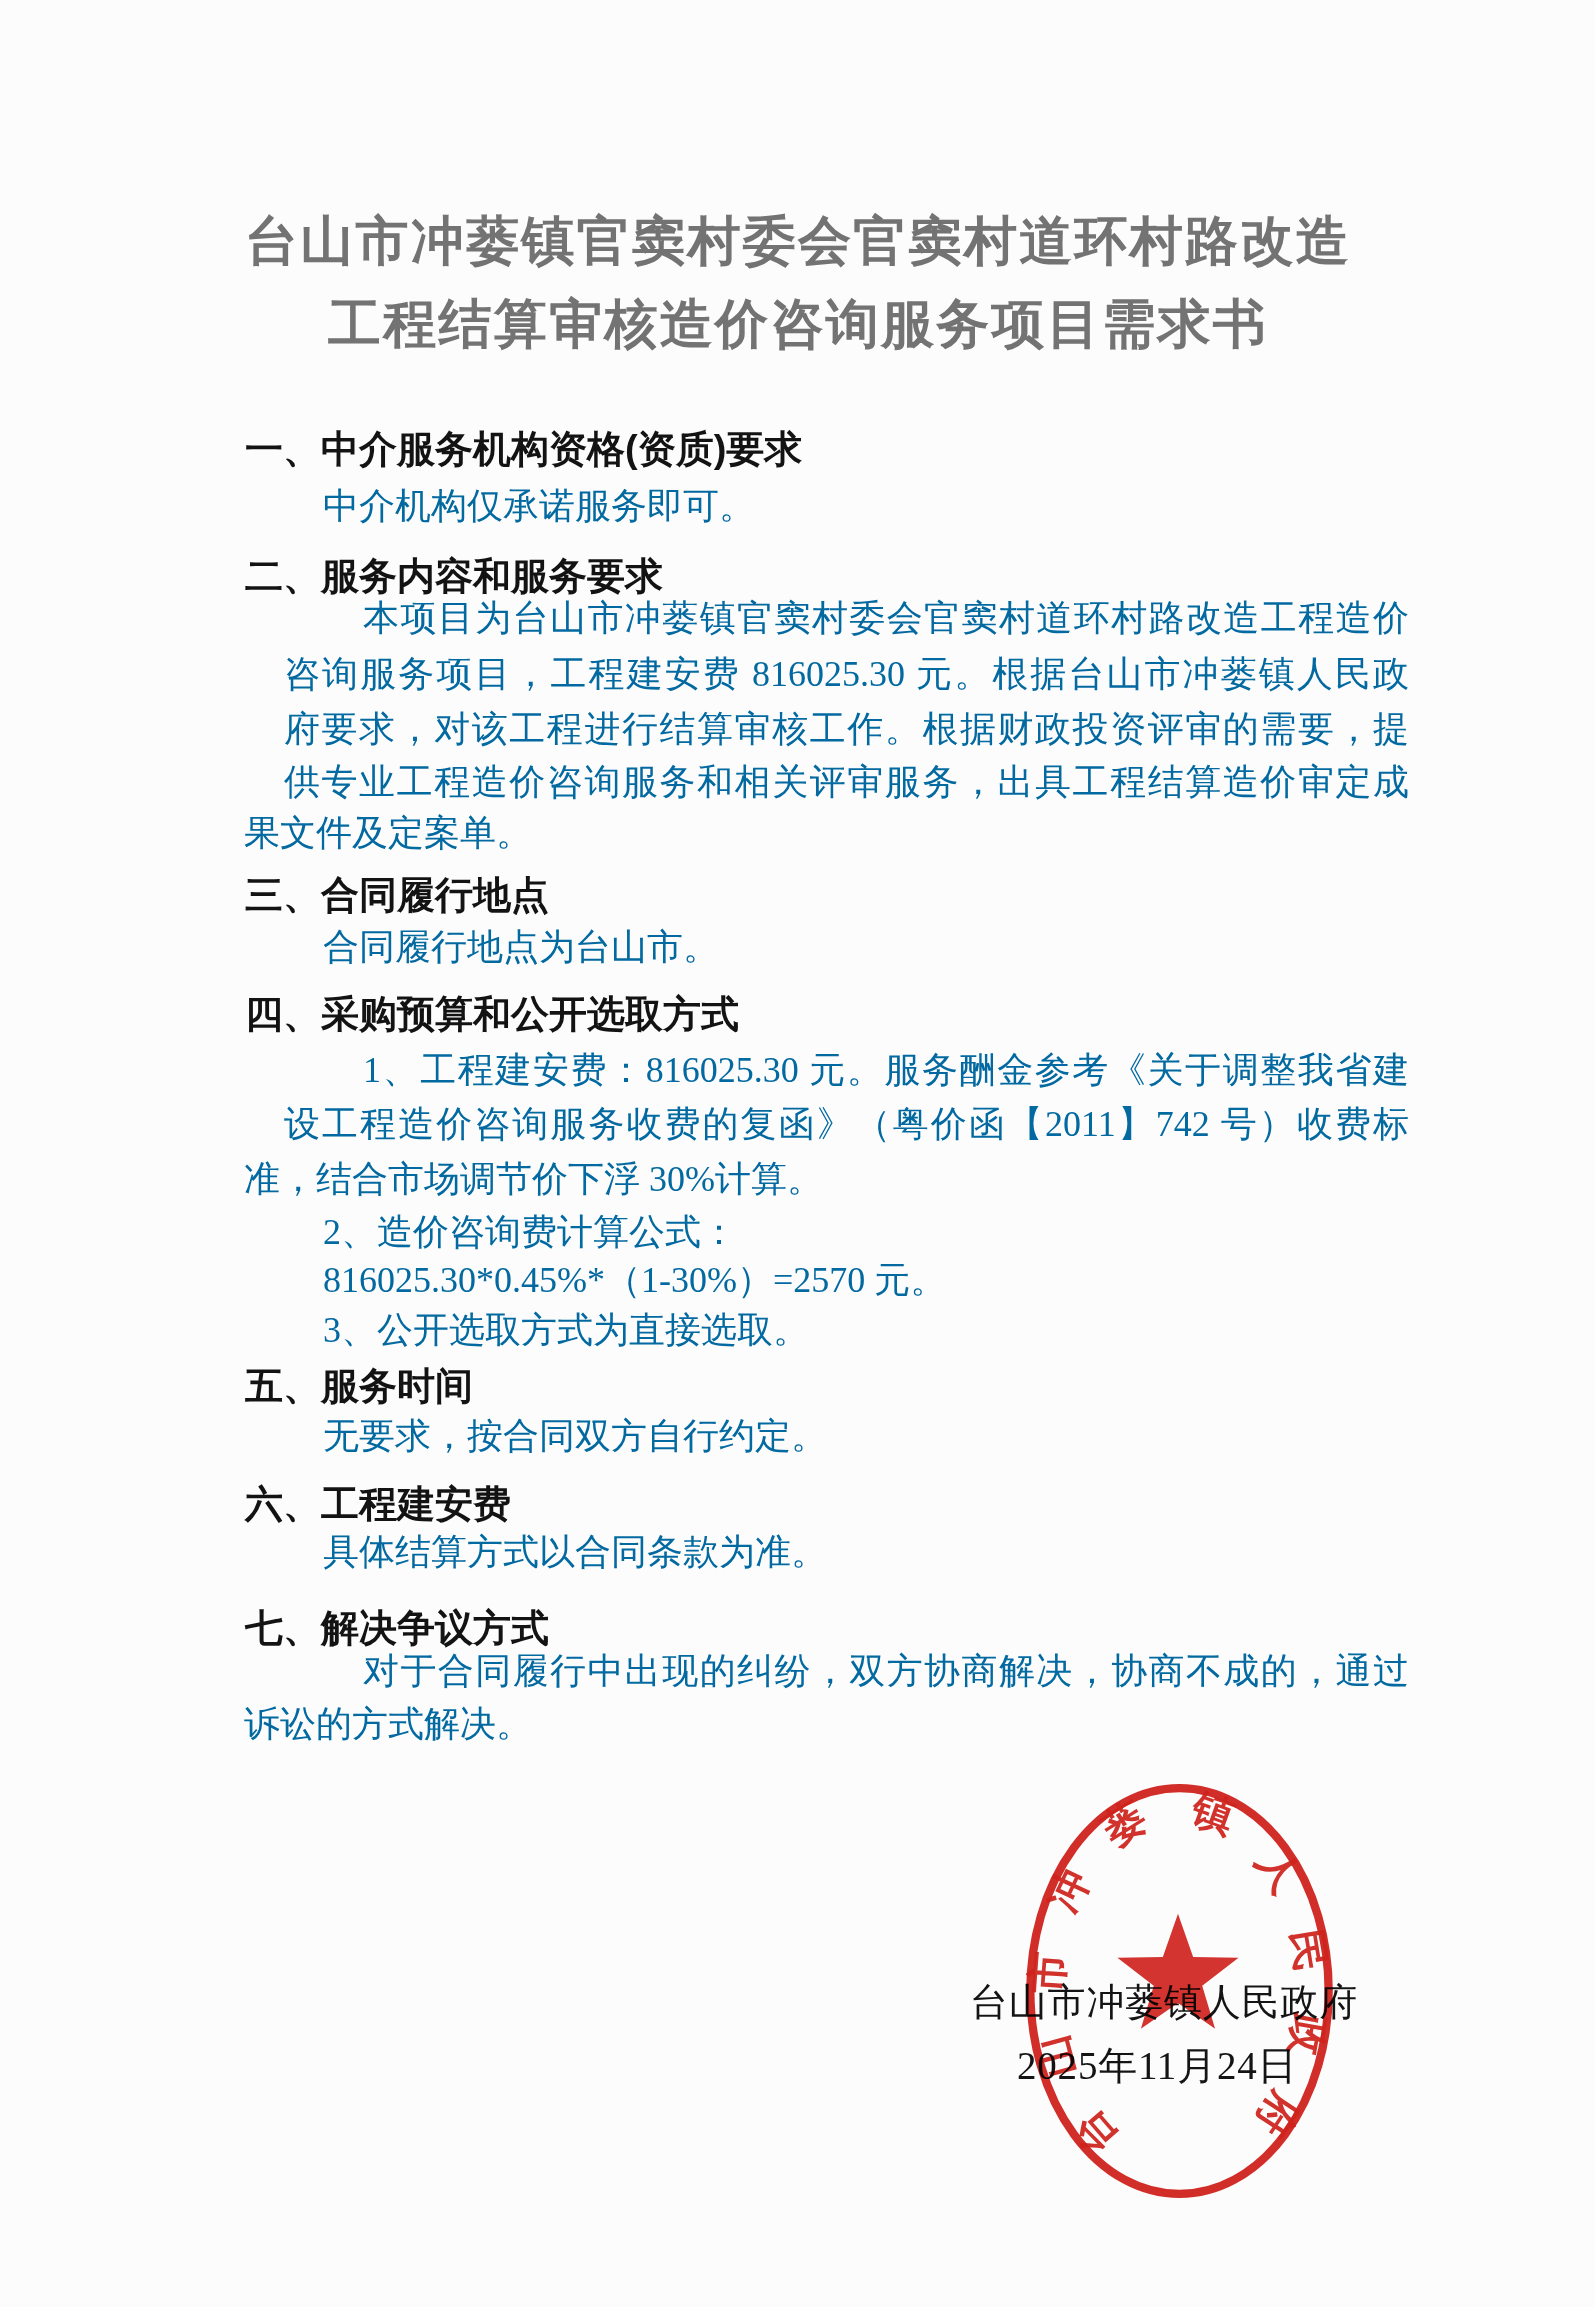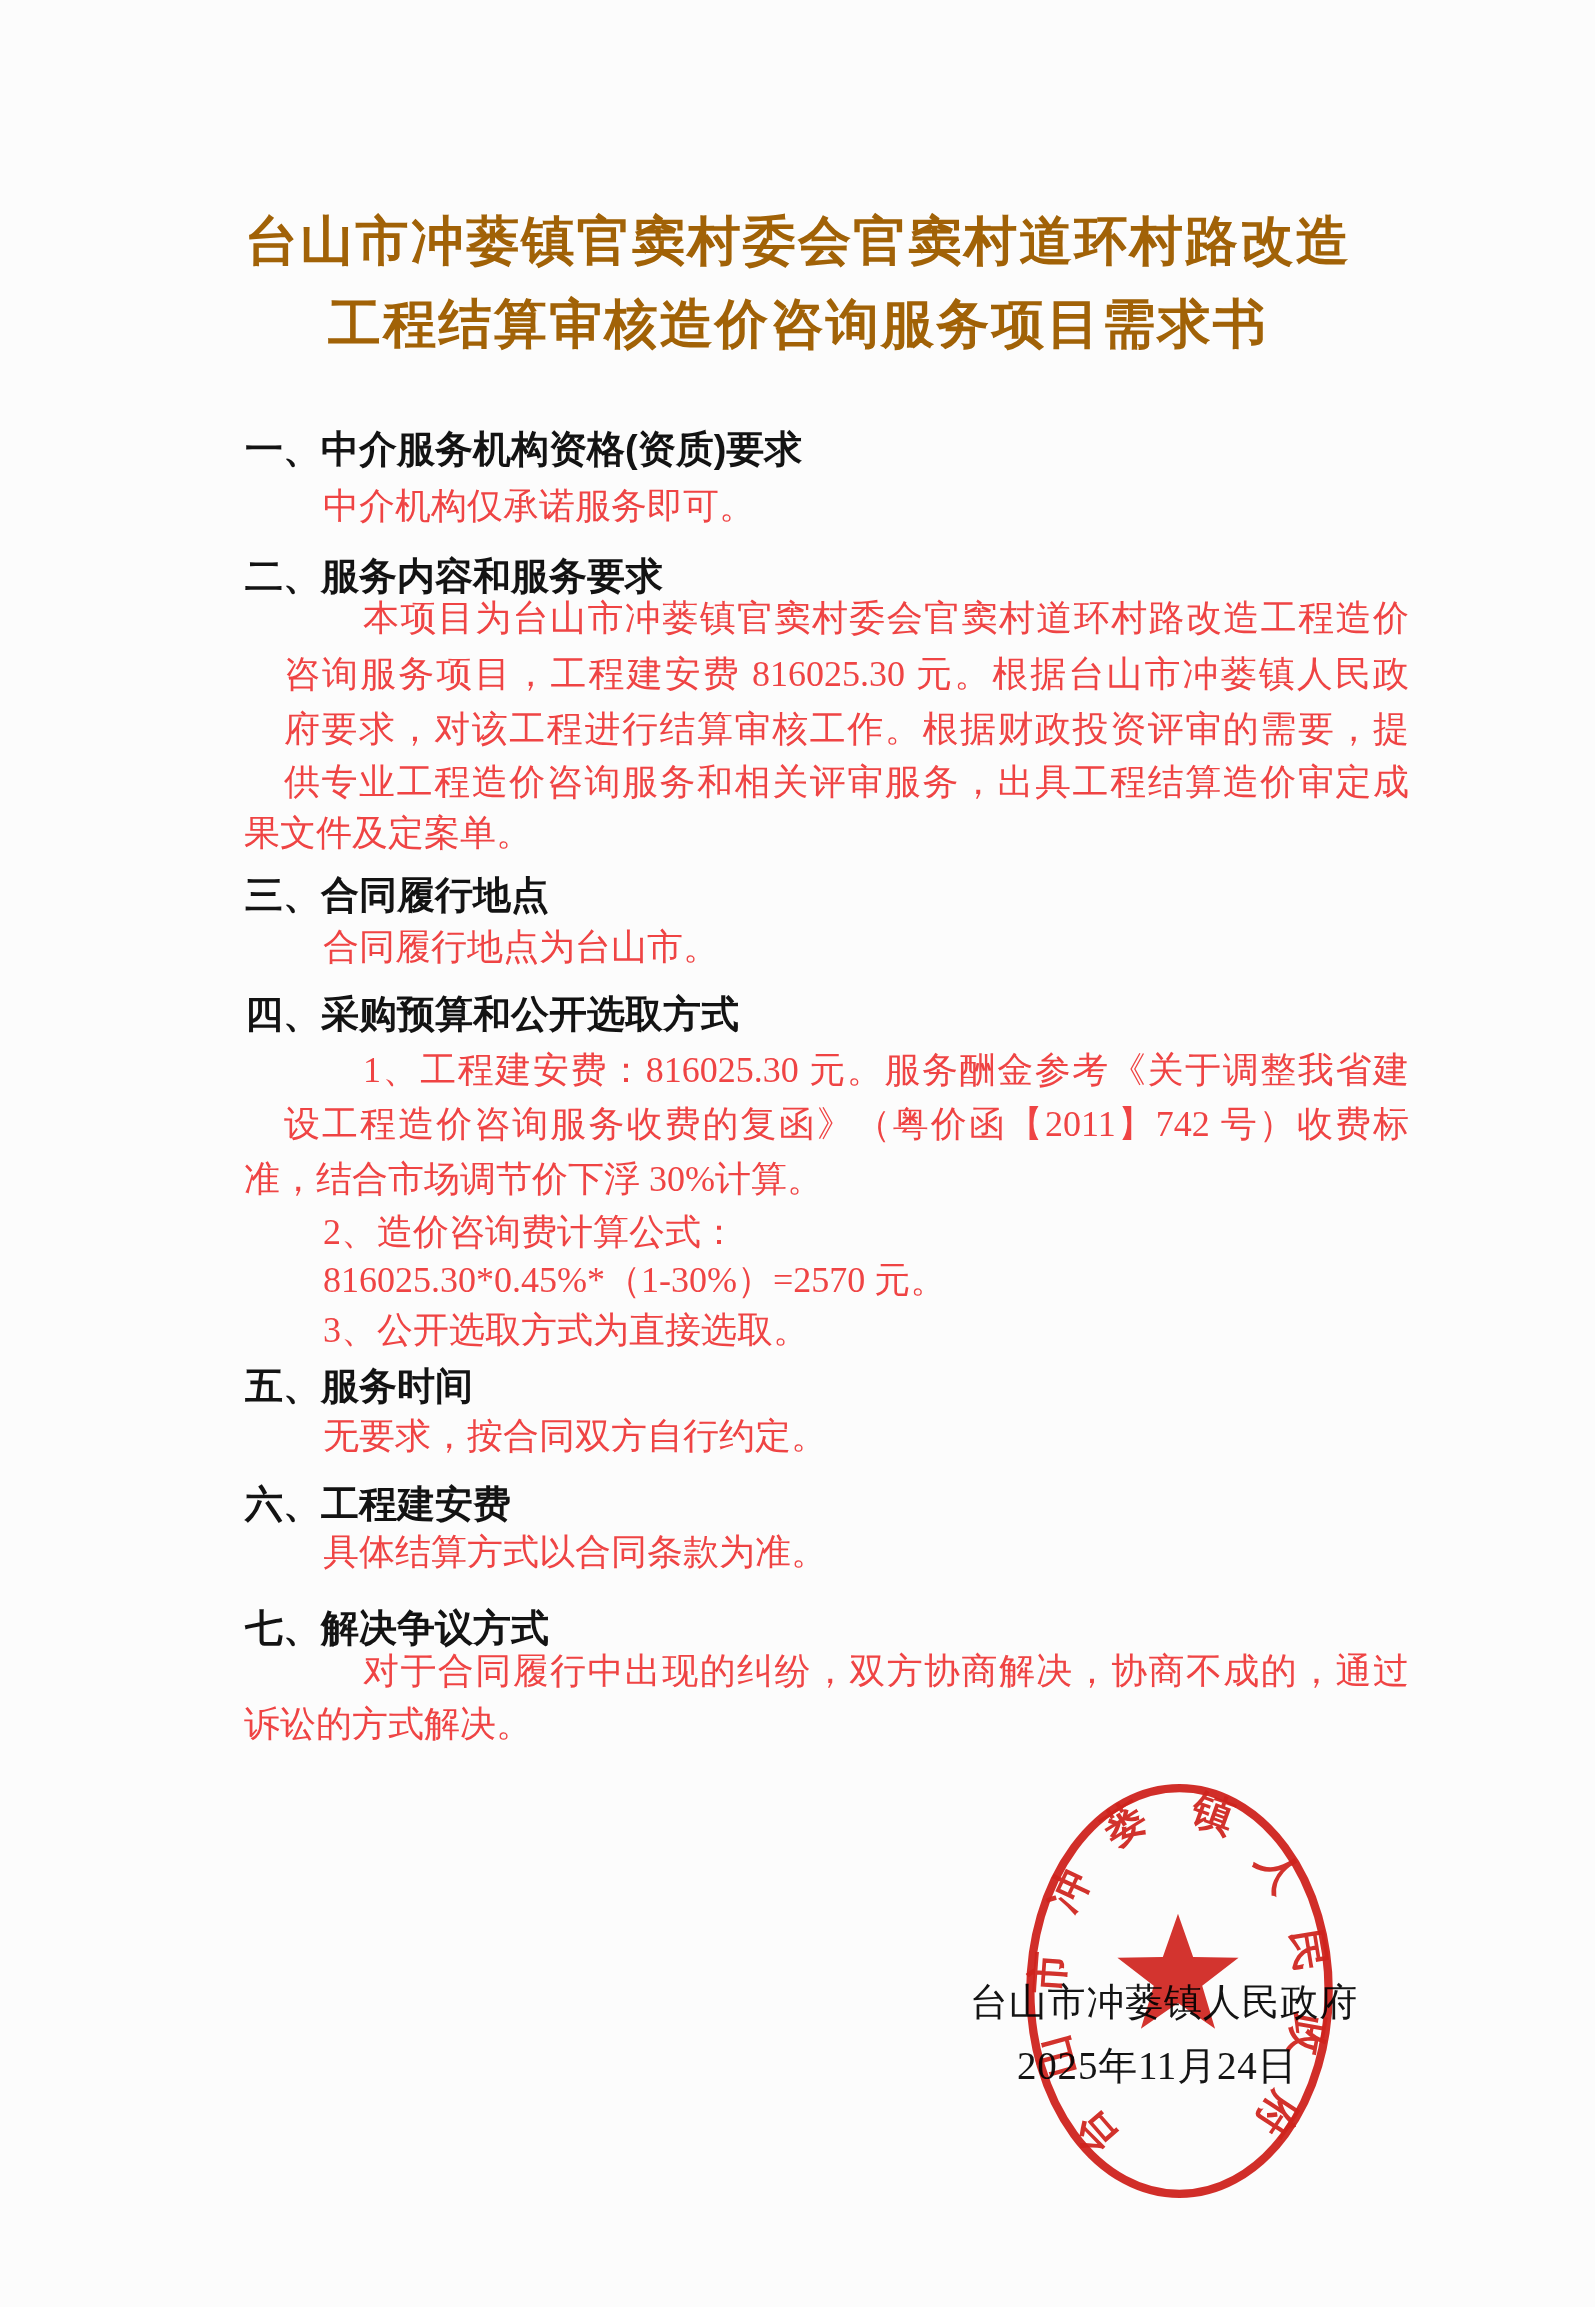--- a/index.html
+++ b/index.html
@@ -6,32 +6,32 @@
   .page {
     position:relative; width:1596px; height:2307px; margin:0 auto;
     background:#fcfcfc; overflow:hidden;
     font-family:"Liberation Serif","DejaVu Serif",serif;
     color:#161616;
   }
   .abs { position:absolute; }
   .title-line {
     left:0; width:100%; text-align:center;
     font-family:"Liberation Sans","DejaVu Sans",sans-serif;
-    font-weight:700; font-size:53px; letter-spacing:2.3px; color:#a16207;
+    font-weight:700; font-size:53px; letter-spacing:2.3px; color:#737373;
     white-space:nowrap;
   }
   .h {
     left:245px; width:1125px;
     font-family:"Liberation Sans","DejaVu Sans",sans-serif;
     font-weight:700; font-size:38px; color:#131313;
     white-space:nowrap;
   }
   .ln {
     left:244px; width:1125px;
-    font-size:36px; line-height:45px; color:#ef4444;
+    font-size:36px; line-height:45px; color:#0369a1;
     white-space:nowrap;
   }
   .ind { text-indent:79px; }
   .fill { white-space:normal; text-align:justify; text-align-last:justify;margin-left:40px; }
   .sig {
     font-size:38px; color:#141414; letter-spacing:0.8px; white-space:nowrap;
   }
   .stamp { mix-blend-mode:multiply; }
   .stamp text {
     font-family:"Liberation Serif","DejaVu Serif",serif;

